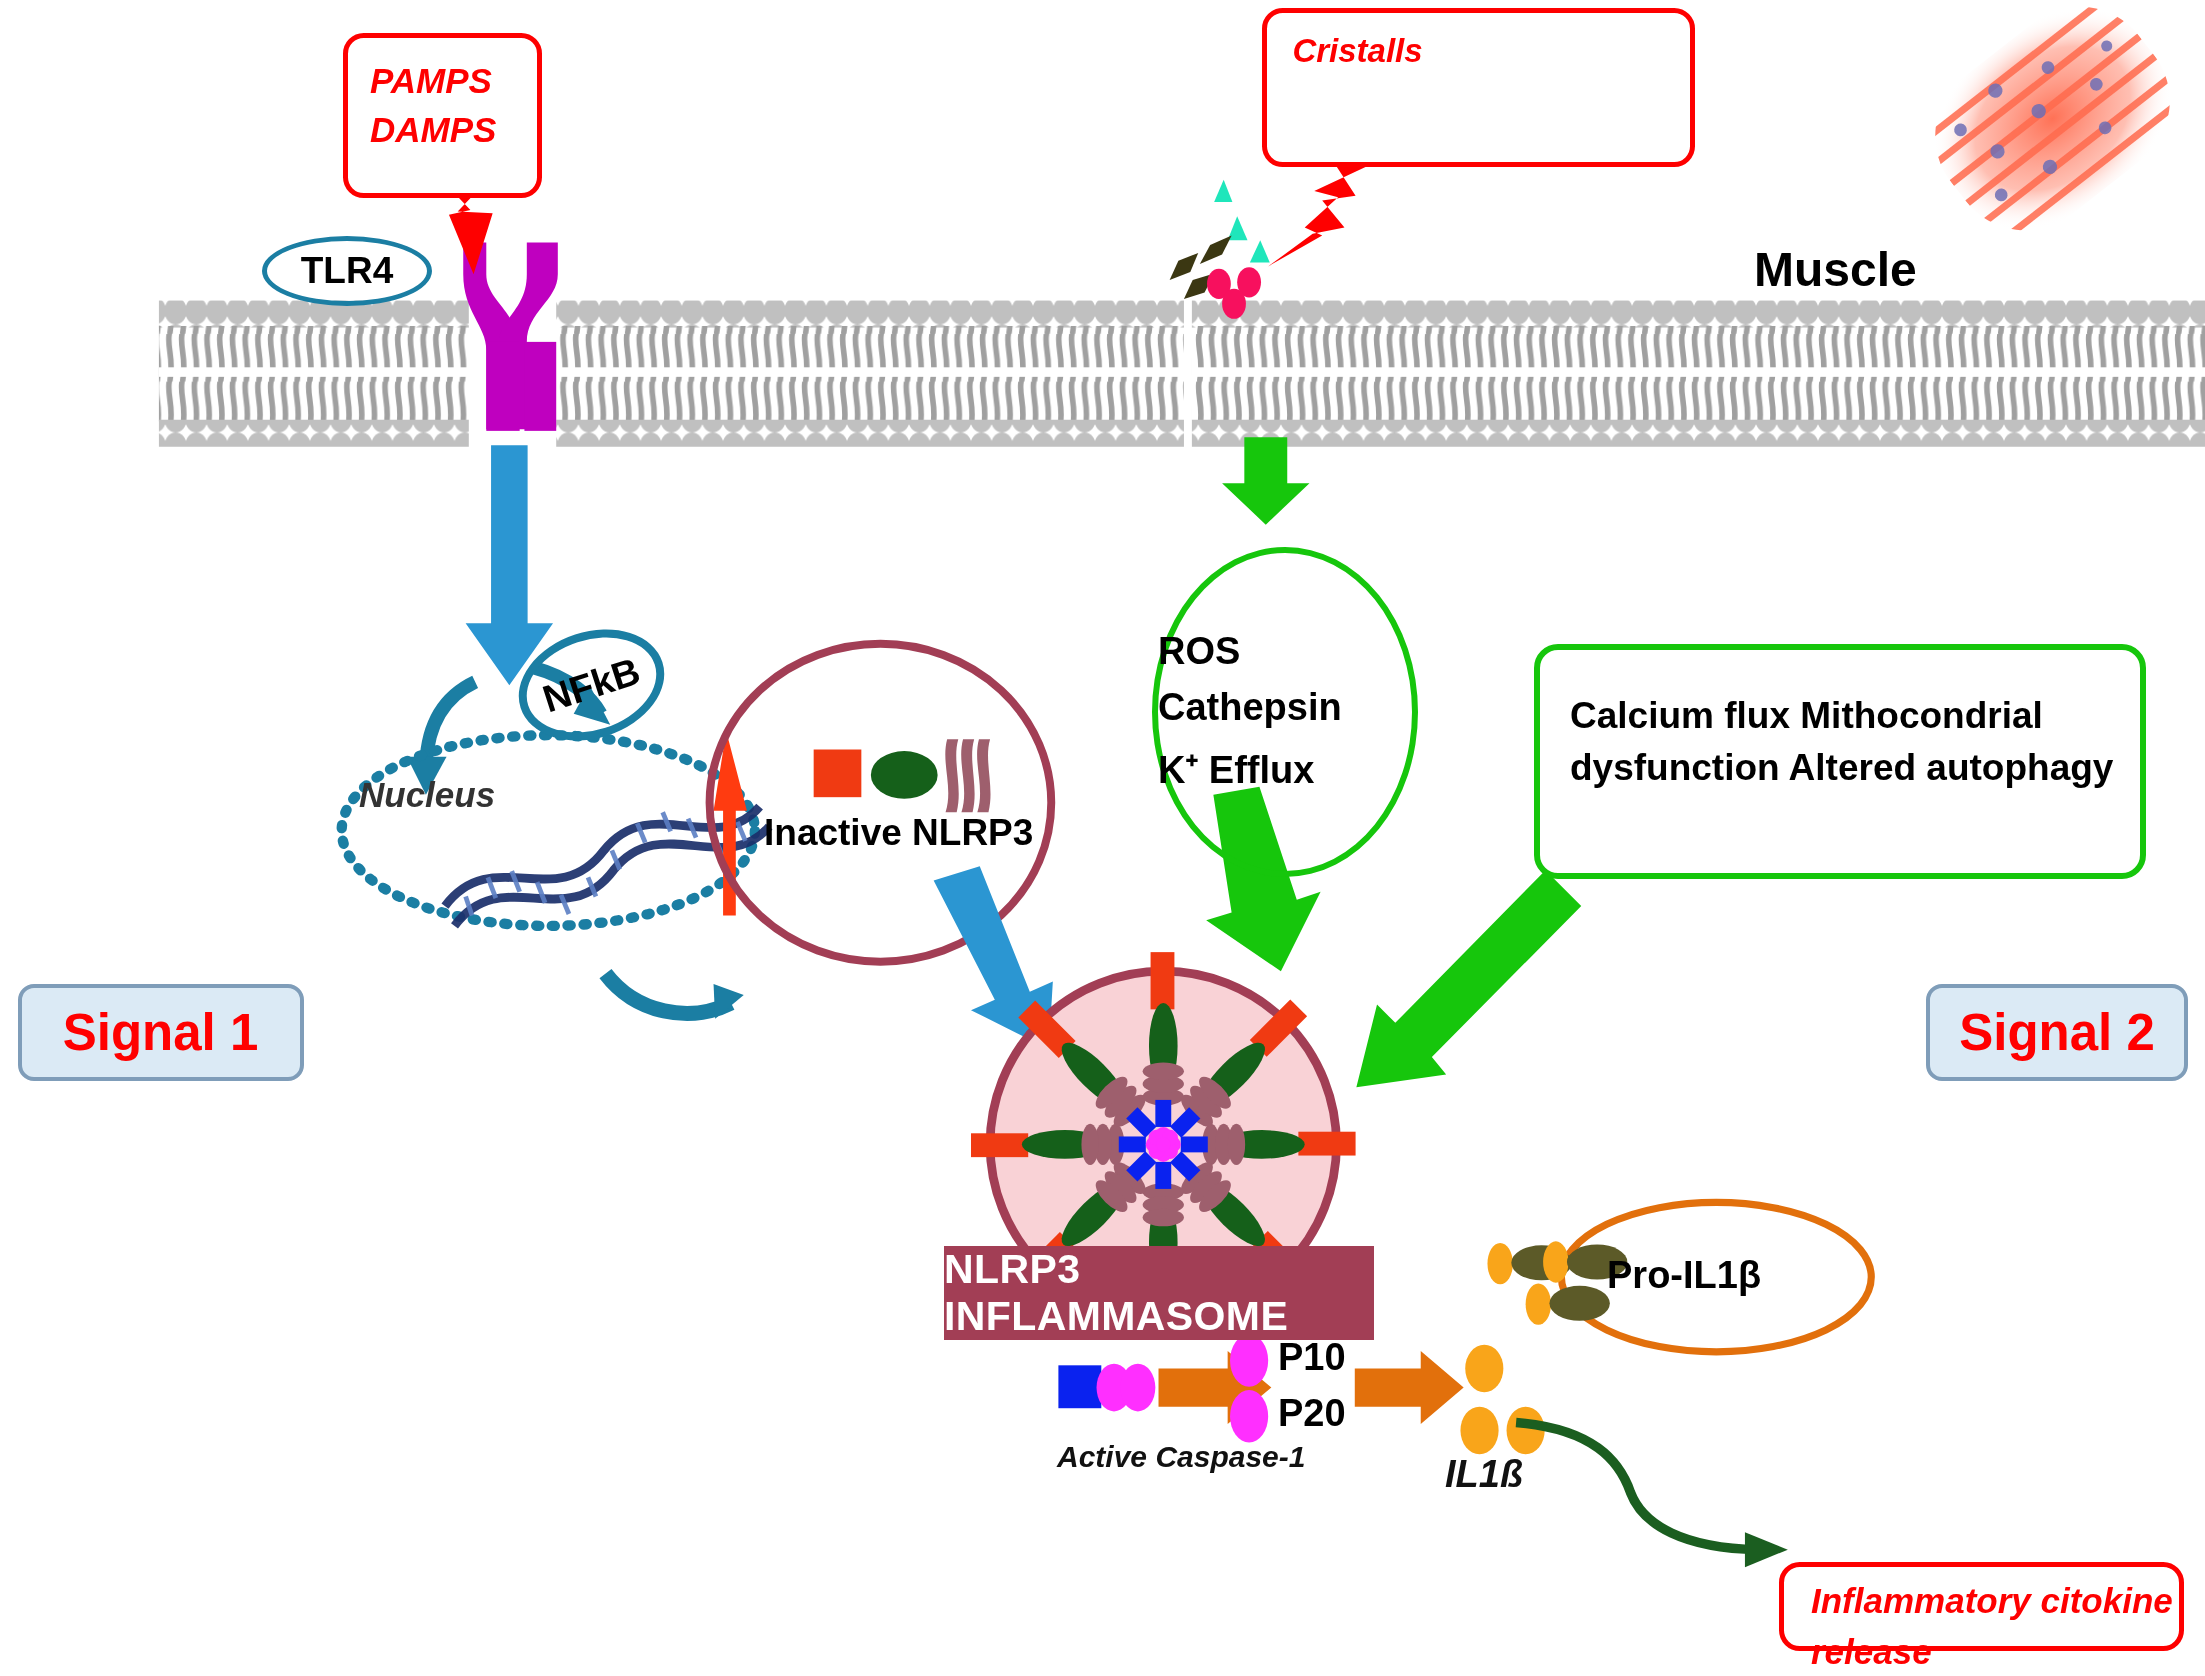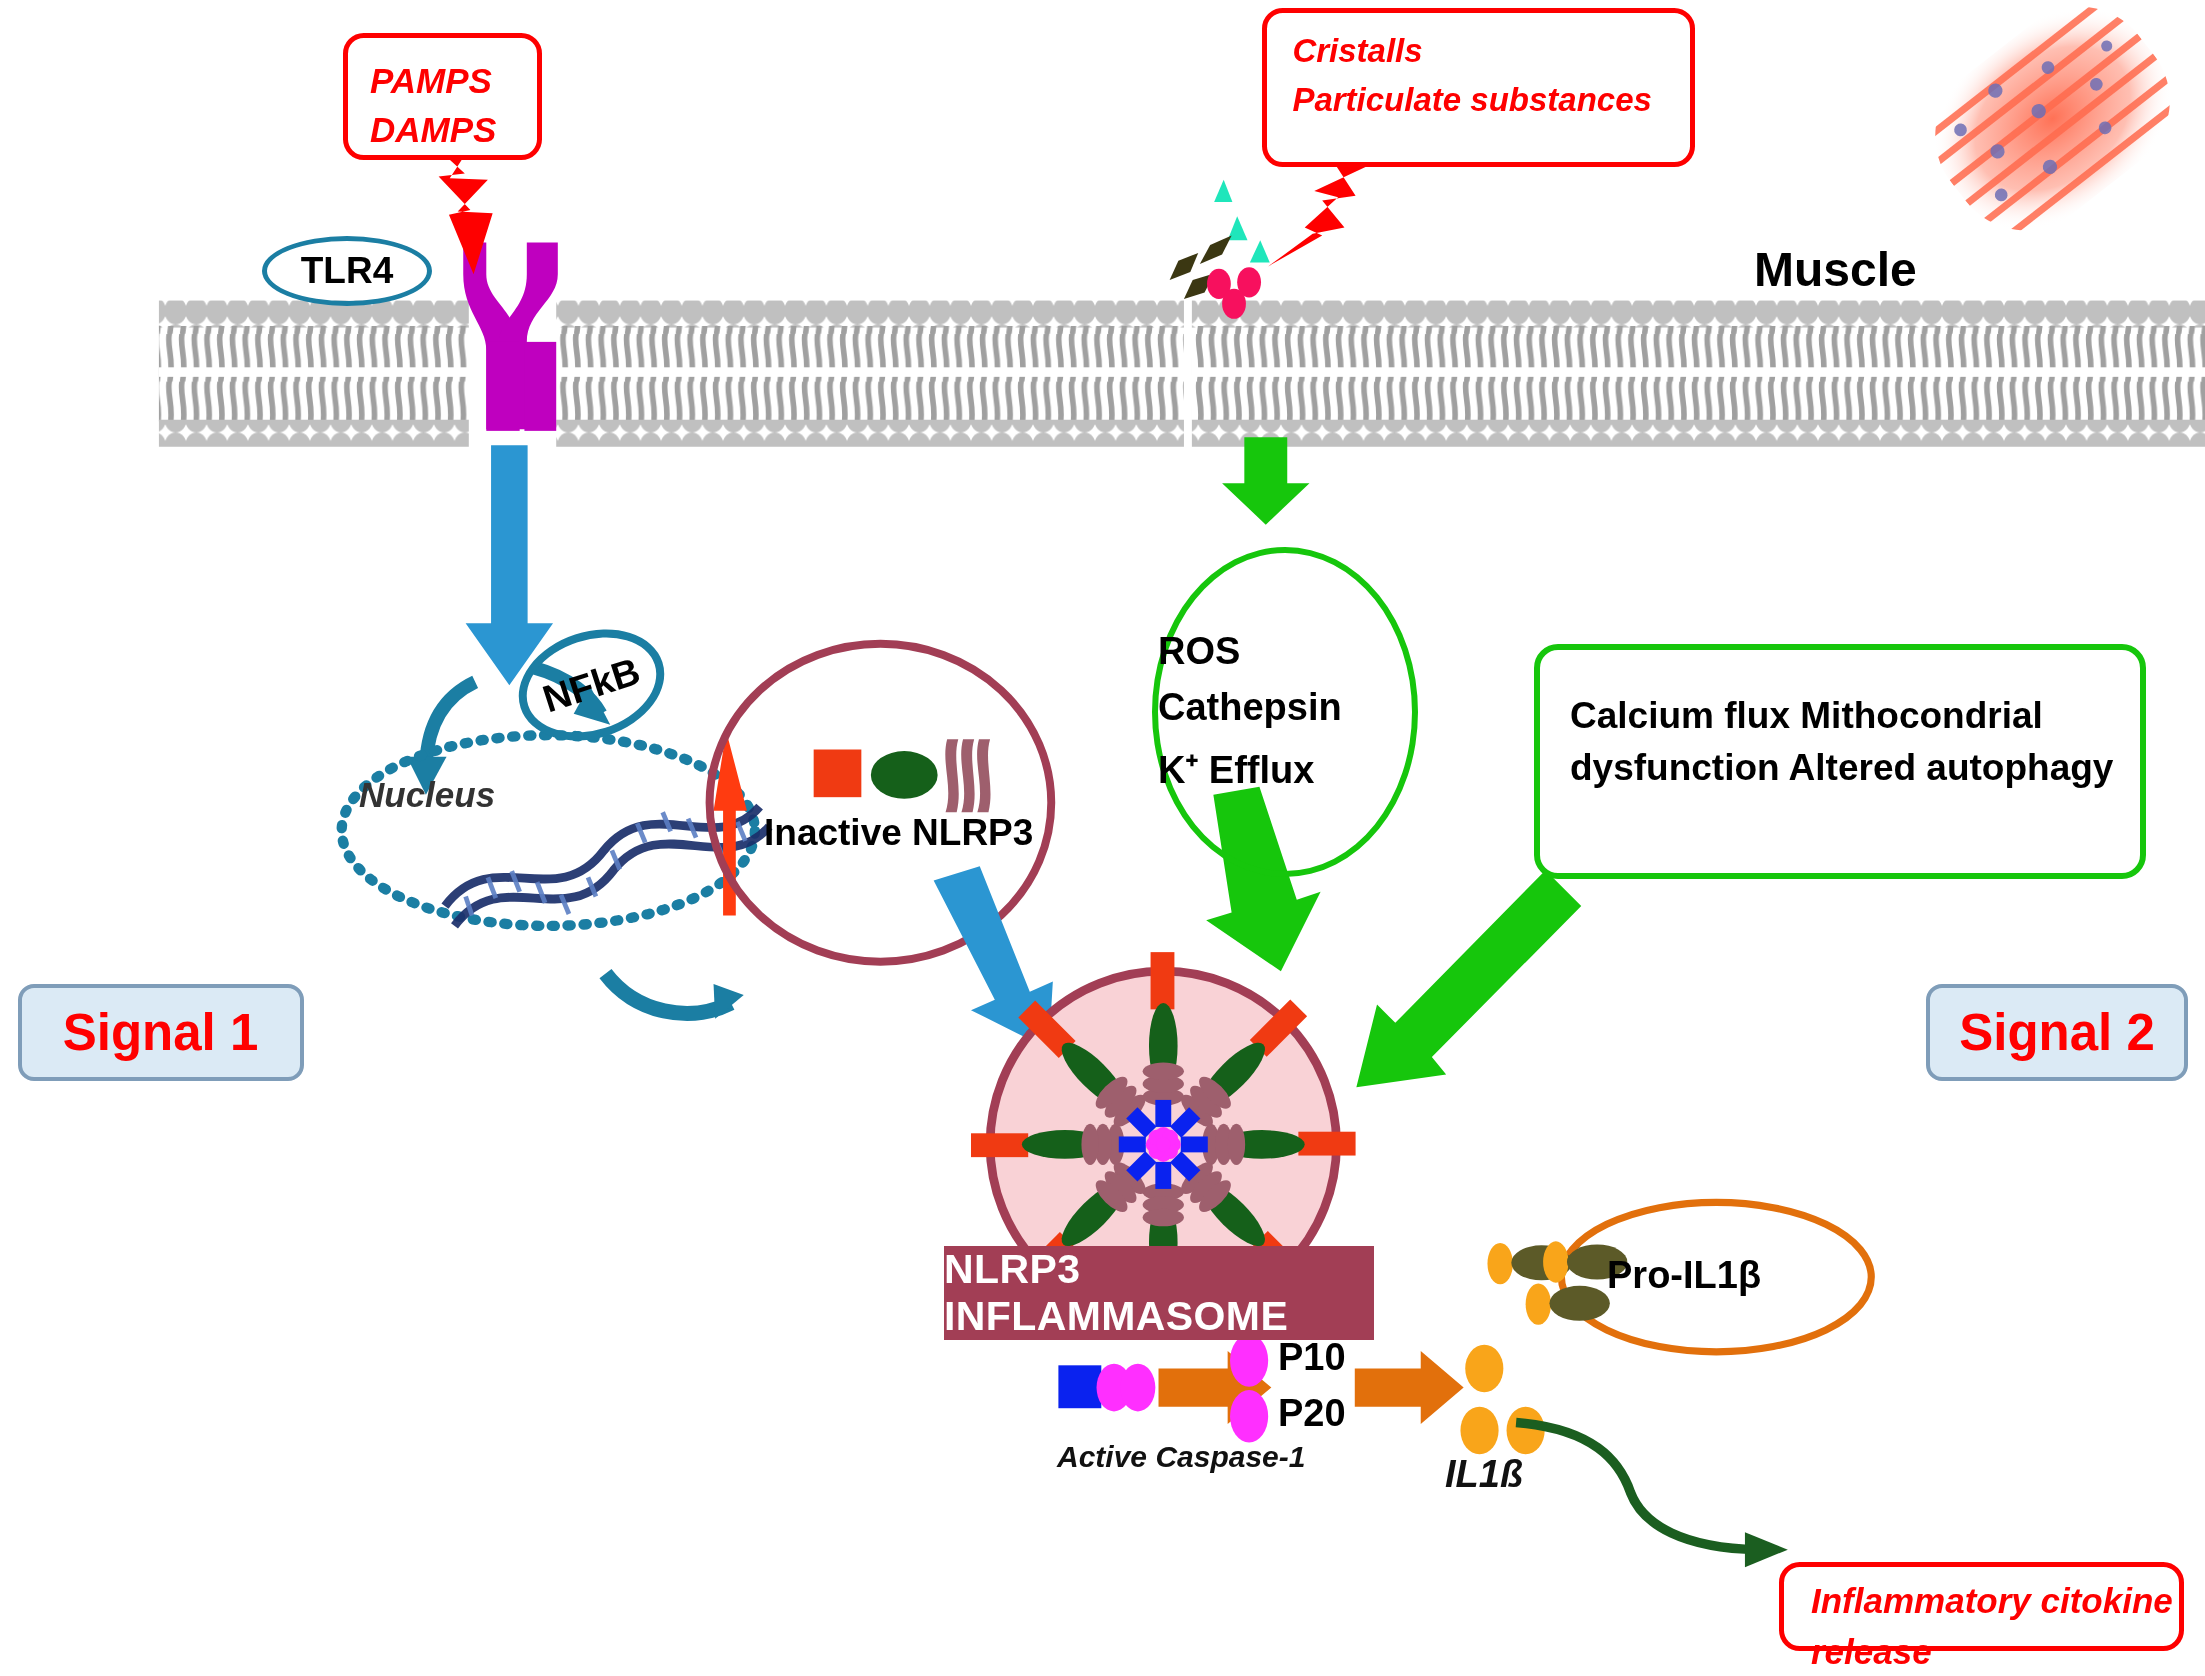--- a/index.html
+++ b/index.html
@@ -330,28 +330,27 @@
       <ellipse cx="1936" cy="1641" rx="16" ry="26" fill="#f9a51a"></ellipse>
       <ellipse cx="1988" cy="1640" rx="38" ry="22" fill="#5c5a28"></ellipse>
     </g>
 
     <g>
       <path d="M1908 1790 C 2005 1798, 2038 1838, 2052 1878 C 2068 1920, 2120 1948, 2212 1950" fill="none" stroke="#1b5e20" stroke-width="12"></path>
       <polygon points="2250,1950 2196,1928 2196,1972" fill="#1b5e20"></polygon>
     </g>
   </svg>
 
-  <div class="callout" style="left:343px;top:33px;width:199px;height:127px;padding:17.5px 0 0 22px;font-size:35px;line-height:49px;">
+  <div class="callout" style="left:343px;top:33px;width:199px;height:165px;padding:17.5px 0 0 22px;font-size:35px;line-height:49px;">
     <span class="line">PAMPS</span>
     <span class="line">DAMPS</span>
   </div>
 
   <div class="callout" style="left:1262px;top:8px;width:433px;height:159px;padding:12.7px 0 0 25.4px;font-size:33px;line-height:49px;">
     <span class="line">Cristalls</span>
-    <span class="line">Particulate substances</span>
   </div>
 
   <div class="ellipse-lbl" style="left:262px;top:236px;width:170px;height:70px;border:5.6px solid #1b7ea3;border-radius:50%;">
     <span style="font-size:37px;font-weight:bold;color:#000;">TLR4</span>
   </div>
 
   <div class="plainlabel" style="left:1754px;top:242px;font-size:48px;">Muscle</div>
 
   <div class="ellipse-lbl" style="left:517px;top:632px;width:149px;height:106px;border:8px solid #1b7ea3;border-radius:50%;transform:rotate(-18deg);">
     <span style="font-size:38px;font-weight:bold;color:#000;">NFkB</span>

